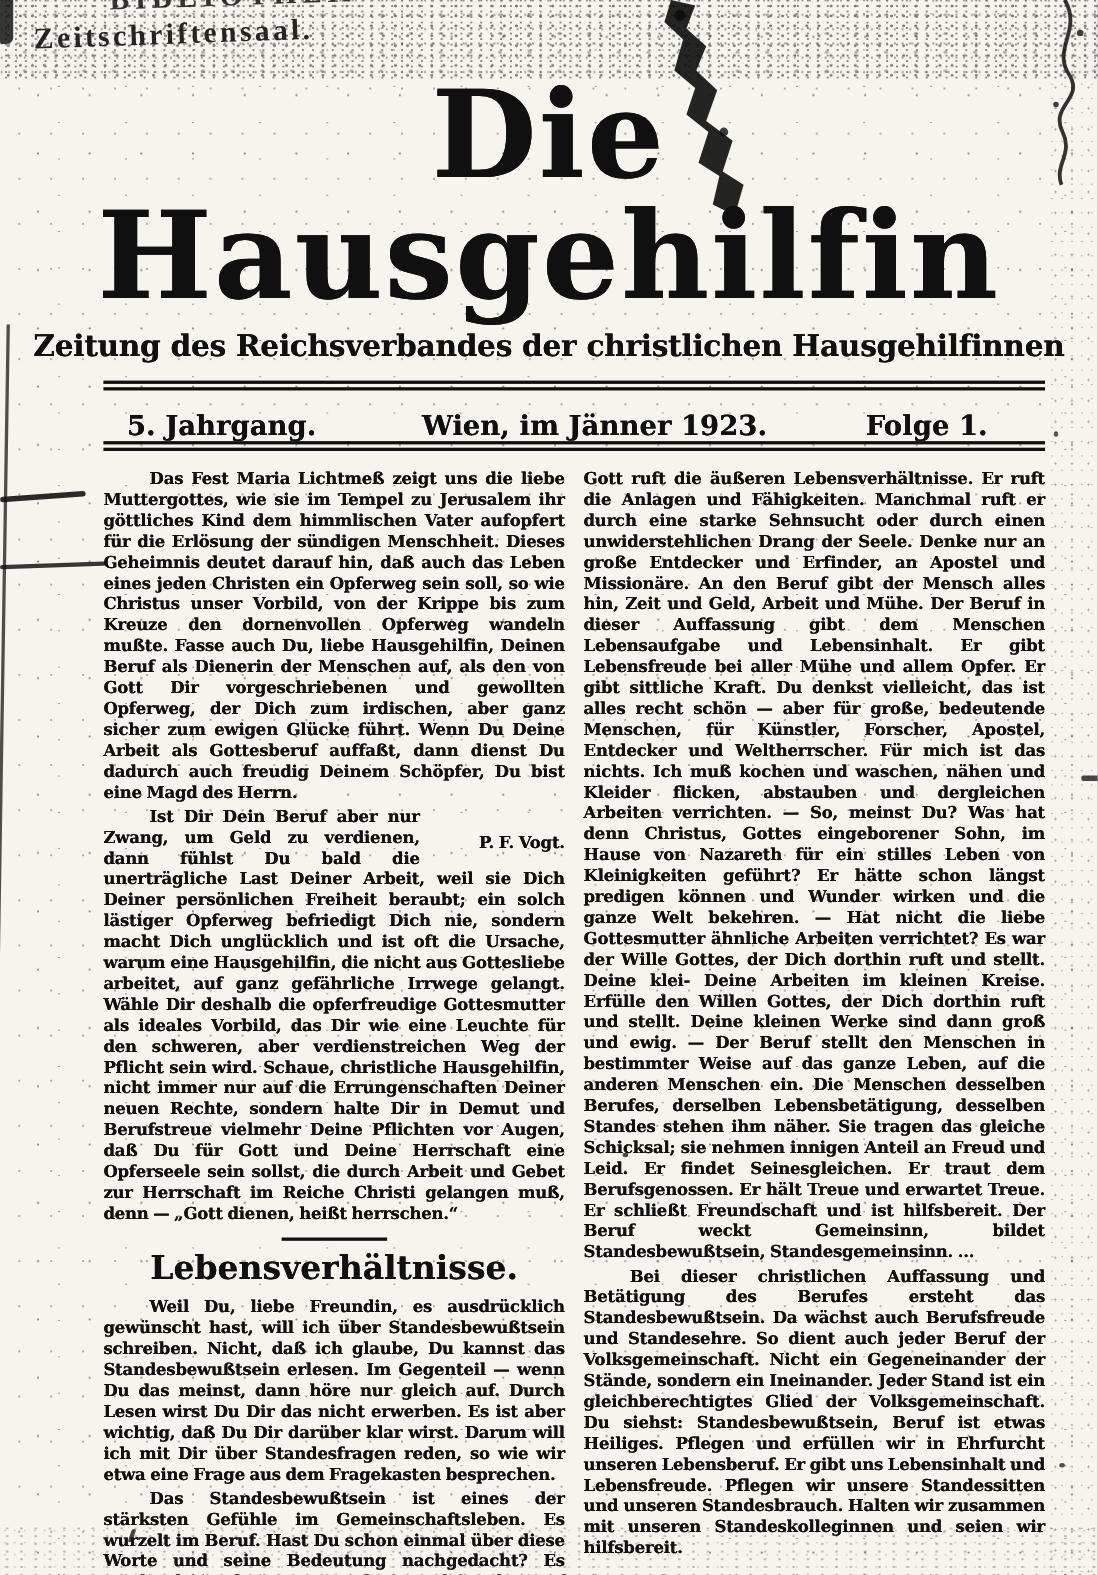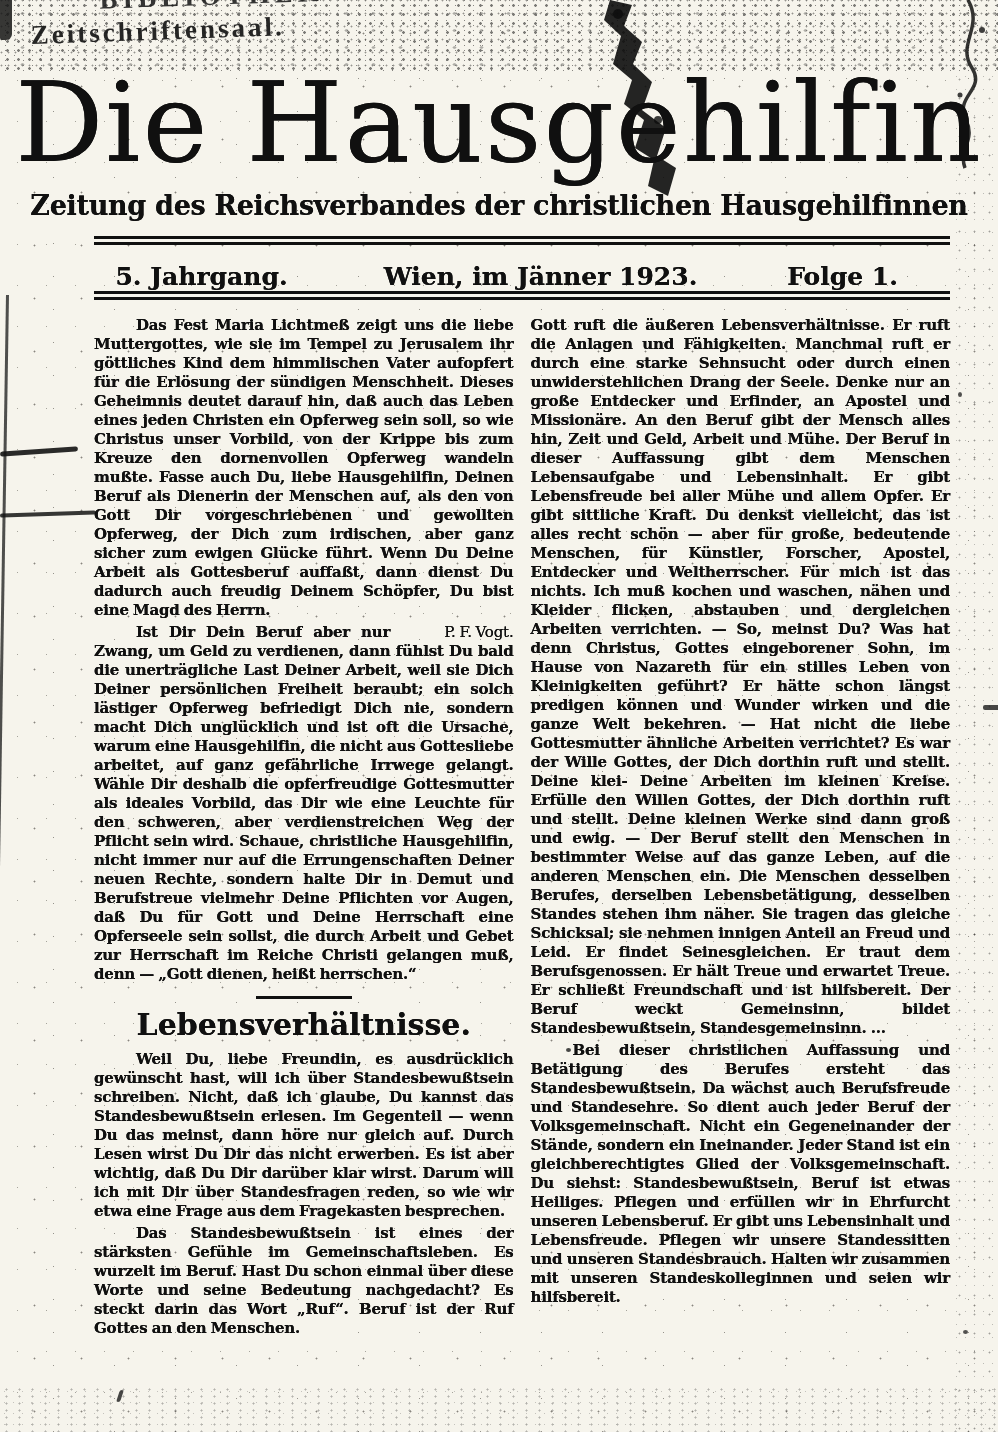--- a/index.html
+++ b/index.html
@@ -50,42 +50,42 @@
   .right-dash{position:absolute;right:0;top:705px;width:15px;height:5px;background:#1c1c1c;opacity:.8;border-radius:2px 0 0 2px;z-index:0;}
   .blot{position:absolute;left:588px;top:0;z-index:0;}
   .squiggle{position:absolute;left:938px;top:0;z-index:0;}
   
   .stamp{position:absolute;left:30px;top:-18px;transform:rotate(-2deg);z-index:2;
     font-family:"Liberation Serif",serif;font-weight:bold;color:#1b1b1b;}
   .stamp-line1{font-size:27px;letter-spacing:5px;margin-left:70px;opacity:.88;}
   .stamp-line2{font-size:27px;letter-spacing:3px;margin-top:2px;opacity:.95;}
   
   .masthead{position:relative;z-index:1;padding-top:68px;text-align:center;}
-  .title{margin:0;font-size:110px;line-height:1.0;font-weight:400;letter-spacing:2px;
+  .title{margin:0;font-size:110px;line-height:1.0;font-weight:700;letter-spacing:2px;
     text-shadow:0 0 .5px #101010;}
   .subtitle{margin-top:12px;font-size:27px;font-weight:700;letter-spacing:-.3px;text-shadow:0 0 .4px #101010;}
   
   .issue-bar{position:relative;z-index:1;margin:15px 48px 0 94px;height:46px;
     border-top:9px double #101010;border-bottom:9px double #101010;
     display:flex;align-items:flex-end;}
   .cell{display:flex;align-items:center;justify-content:center;font-size:25px;font-weight:700;text-shadow:0 0 .4px #101010;}
   .cell-vol{width:215px;}
   .cell-date{flex:1;padding-left:37px;}
   .cell-folge{width:215px;}
   .vsep{width:5px;background:#101010;margin:3px 0;}
   
   .columns{position:relative;z-index:1;display:flex;gap:17px;margin:16px 48px 0 94px;}
   .col{flex:1;min-width:0;text-align:justify;font-size:15px;line-height:19px;font-weight:700;
     letter-spacing:-.2px;word-spacing:-.8px;text-shadow:0 0 .35px #151515;}
   .col p{margin:0 0 3px;}
   p.indent{text-indent:42px;}
   .col h2{margin:2px 0 9px;font-size:30px;line-height:1.1;text-align:center;font-weight:700;
     text-indent:0;letter-spacing:0;text-shadow:0 0 .5px #101010;}
   .article-divider{width:96px;border-top:3px solid #101010;margin:12px auto 9px;}
-  .author{float:right;padding-left:12px;font-weight:400;}
+  .author{float:right;padding-left:12px;font-weight:700;margin-top:24px;}
 </style>
 </head>
 <body>
 
 <div class="page">
 
   <div class="noise-top"></div>
   <div class="noise-bottom"></div>
   <div class="noise-right"></div>
   <div class="corner-mark"></div>

